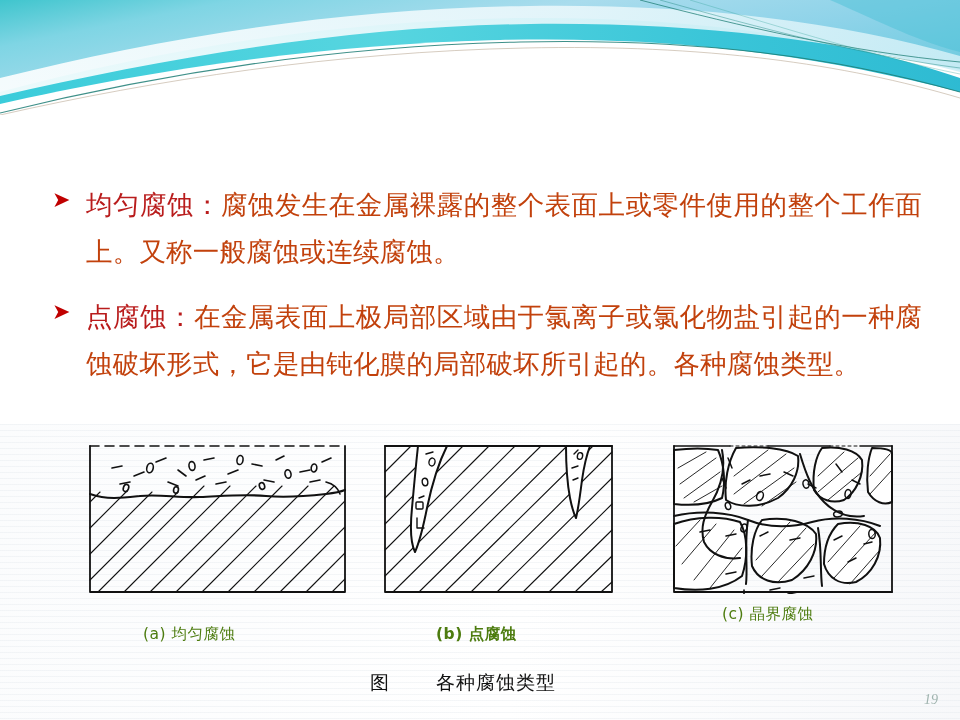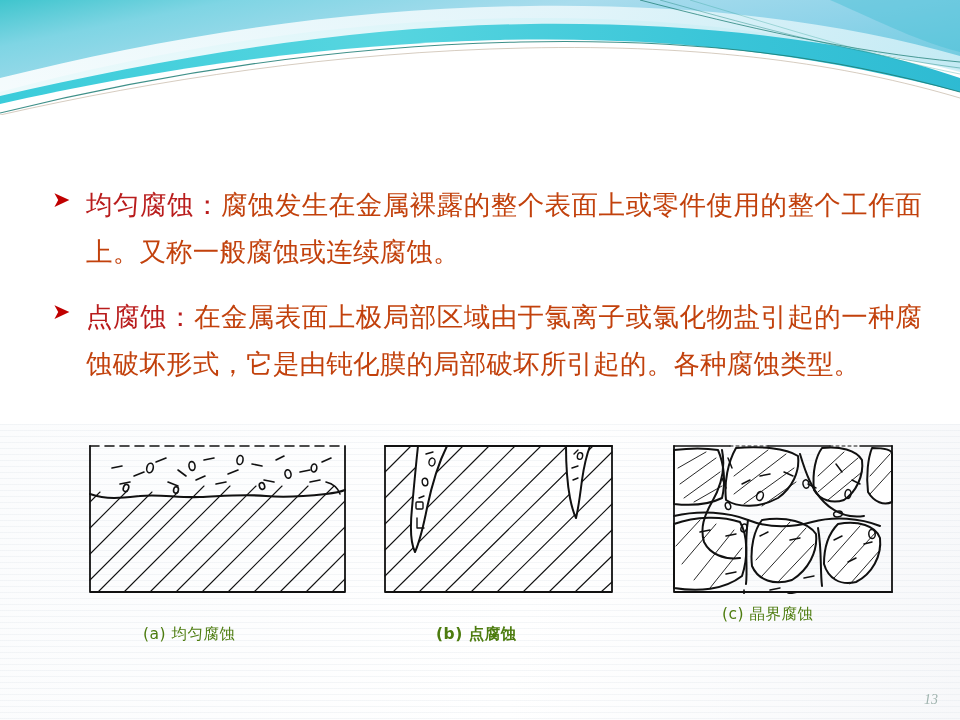--- a/index.html
+++ b/index.html
@@ -411,16 +411,19 @@
         </g>
 
       </g>
     </svg>
   </div>
 
   <div class="fig-caption" id="caption-a">(a) 均匀腐蚀</div>
   <div class="fig-caption" id="caption-b">(b) 点腐蚀</div>
   <div class="fig-caption" id="caption-c">(c) 晶界腐蚀</div>
 
-
-  <div id="page-number">13</div>
+  <div id="figure-title">
+    <span class="fig-word">图</span><span>各种腐蚀类型</span>
+  </div>
+
+  <div id="page-number">19</div>
 
 </div>
 
 </body></html>

